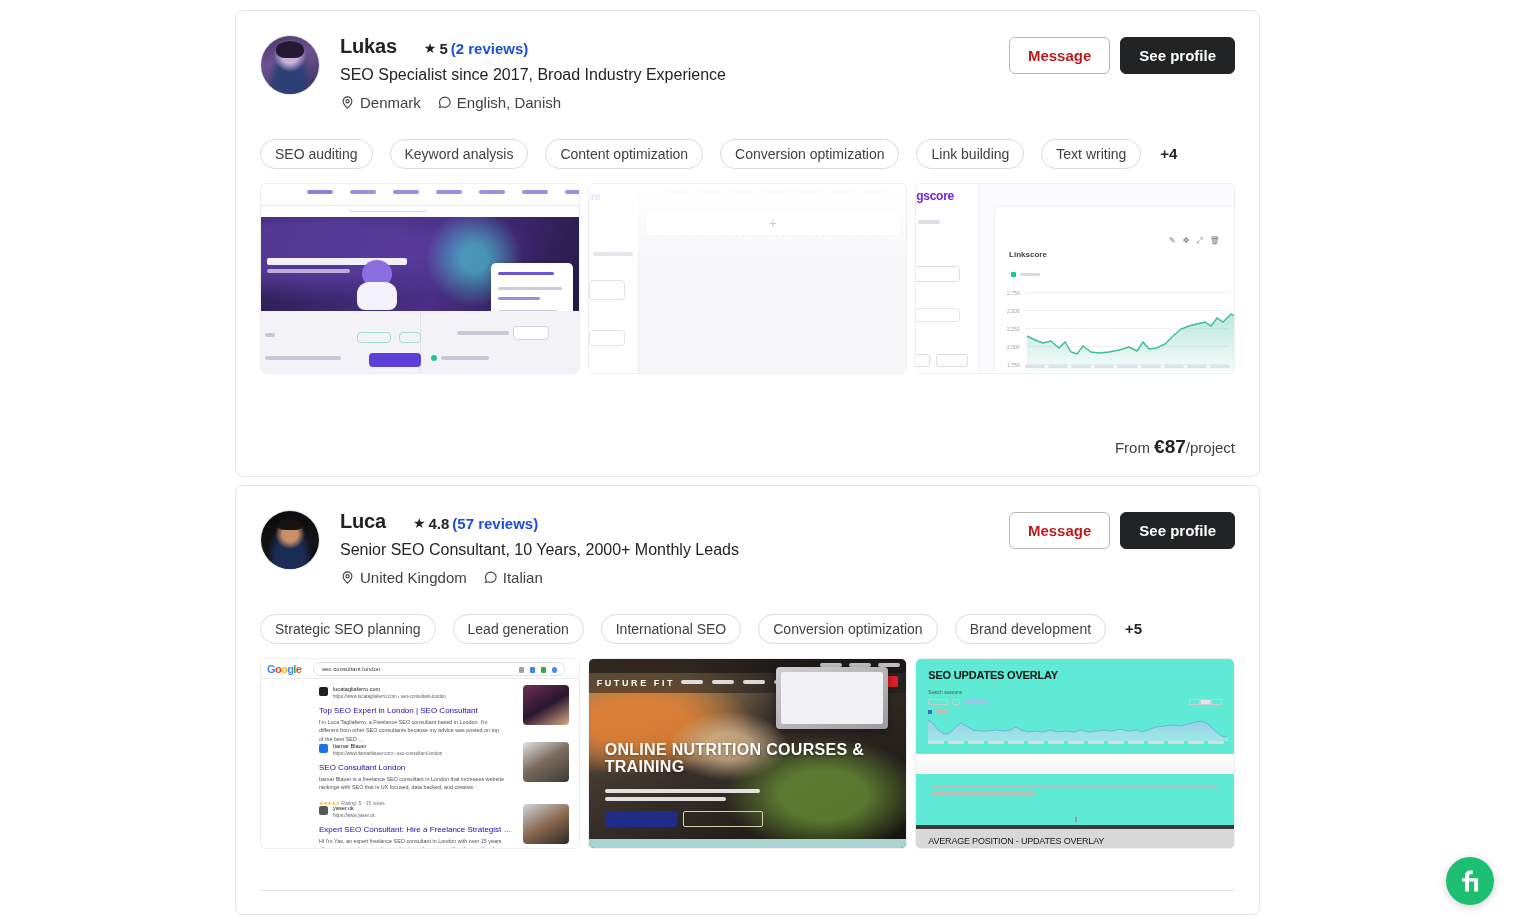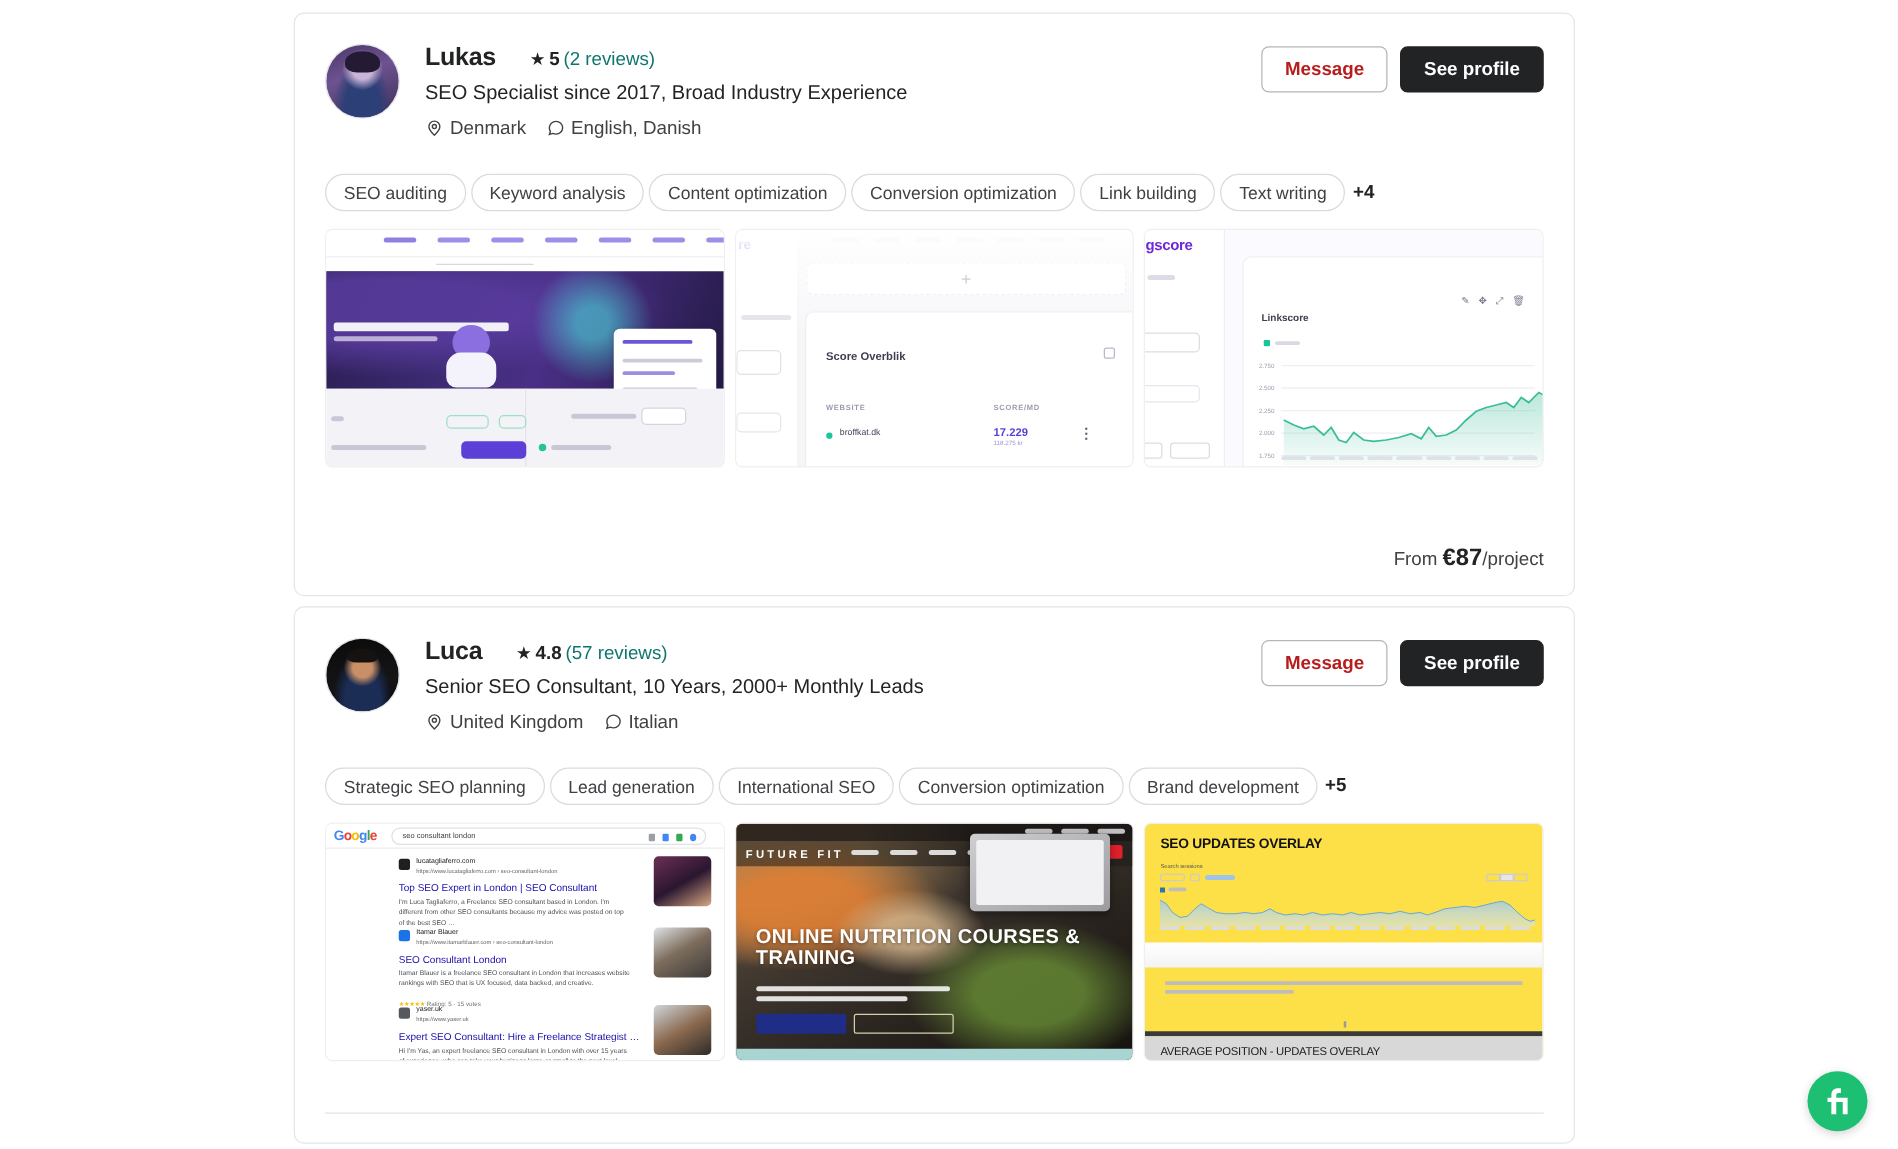--- a/index.html
+++ b/index.html
@@ -54,42 +54,42 @@
     position: absolute; left: 29%; top: 13%; width: 42%; height: 20%;
     background: #16120f; border-radius: 50% 50% 30% 30%;
   }
 
   .head-text { flex: 1 1 auto; min-width: 0; }
   .name-row { display: flex; align-items: baseline; gap: 27px; }
   .seller-name { font-size: 20px; font-weight: 700; letter-spacing: -0.2px; color: #222325; }
   .rating { display: flex; align-items: center; gap: 3px; font-size: 15px; white-space: nowrap; }
   .rating .star { font-size: 14px; color: #222325; line-height: 1; }
   .rating .score { font-weight: 700; color: #222325; }
-  .rating .count { color: #0f766e; font-weight: 400; }
+  .rating .count { color: #1d4ed8; font-weight: 700; }
 
   .tagline { font-size: 16px; color: #222325; margin-top: 7px; line-height: 1.3; }
 
   .meta-row { display: flex; align-items: center; gap: 16px; margin-top: 8px; font-size: 15px; color: #404145; }
   .meta { display: flex; align-items: center; gap: 5px; }
   .meta svg { flex: 0 0 auto; }
 
   
   .actions { position: absolute; right: 24px; top: 26px; display: flex; gap: 10px; }
   .btn {
     font-family: "Liberation Sans", sans-serif;
     font-size: 15px; font-weight: 600;
     border-radius: 6px; cursor: pointer;
     padding: 0 18px; height: 37px; line-height: 35px;
     white-space: nowrap;
   }
   .btn-secondary { background: #ffffff; color: #b91c1c; border: 1px solid #b5b6ba; }
   .btn-primary  { background: #222325; color: #ffffff; border: 1px solid #222325; }
 
   
-  .tags { display: flex; align-items: center; gap: 4px; padding: 0 24px; margin-top: 28px; }
+  .tags { display: flex; align-items: center; gap: 17px; padding: 0 24px; margin-top: 28px; }
   .tag {
     border: 1px solid #dadbdd; border-radius: 16px;
     padding: 0 14px; height: 30px; line-height: 28px;
     font-size: 14px; color: #404145; background: #fff;
     white-space: nowrap; cursor: pointer;
   }
   .tag-more { font-size: 15px; font-weight: 700; color: #222325; cursor: pointer; margin-left: 2px; }
 
   
   .portfolio { display: flex; gap: 8px; padding: 0 24px; margin-top: 14px; }
@@ -232,21 +232,21 @@
   .res .ttl  { position:absolute; left:0; top:19px; font-size:8px; color:#1a0dab; }
   .res .sn   { position:absolute; left:0; top:31px; right:64px; font-size:5.4px; color:#4d5156; line-height:1.55; }
   .res .rt   { position:absolute; left:0; top:56px; font-size:5px; color:#70757a; }
   .res .rt .st { color:#fbbc05; letter-spacing:-.3px; }
   .res .pic { position:absolute; right:0; top:-2px; width:46px; height:40px; border-radius:4px; }
   .pic-a { background:linear-gradient(150deg,#6d2f53 0%,#2a1630 52%,#d8a882 100%); }
   .pic-b { background:linear-gradient(150deg,#dfe3e6 0%,#7d6d5d 46%,#3c3a38 100%); }
   .pic-c { background:linear-gradient(150deg,#cfd6dc 0%,#8b6a50 50%,#2f2b28 100%); }
 
   
-  .so { position:absolute; inset:0; background:#fde047; }
+  .so { position:absolute; inset:0; background:#5eead4; }
   .so-h { position:absolute; left:12px; top:10px; font-size:11px; font-weight:700; color:#111; letter-spacing:-.2px; }
   .so-sub { position:absolute; left:12px; top:31px; font-size:4.6px; color:#555; }
   .so-ctl { position:absolute; left:12px; top:40px; right:12px; height:8px; }
   .so-ctl .pill { position:absolute; left:0; top:0; width:20px; height:6px; border:1px solid #ccc; border-radius:2px; }
   .so-ctl .pill2 { position:absolute; left:24px; top:0; width:8px; height:6px; border:1px solid #ccc; border-radius:2px; }
   .so-ctl .lnk { position:absolute; left:36px; top:1px; width:24px; height:4px; background:#9ec5e8; border-radius:2px; }
   .so-ctl .seg { position:absolute; right:0; top:0; display:flex; }
   .so-ctl .seg i { width:11px; height:6px; border:1px solid #ccc; }
   .so-ctl .seg i.on { background:#e6e6e6; }
   .so-leg { position:absolute; left:12px; top:51px; display:flex; gap:3px; align-items:center; }
@@ -389,31 +389,20 @@
             <div class="sc-axis">
               <i style="left:0"></i>
                 <i style="left:14%"></i>
                 <i style="left:28%"></i>
                 <i style="left:42%"></i>
                 <i style="left:56%"></i>
                 <i style="left:70%"></i>
                 <i style="left:84%"></i>
             </div>
             <div class="sc-add"></div>
-            <div class="sc-panel">
-              <span class="sc-title">Score Overblik</span>
-              <span class="sc-edit"></span>
-              <span class="sc-th a">WEBSITE</span>
-              <span class="sc-th b">SCORE/MD</span>
-              <span class="sc-row-dot"></span>
-              <span class="sc-row-name">broffkat.dk</span>
-              <span class="sc-row-val">17.229</span>
-              <span class="sc-row-sub">118.275 kr</span>
-              <span class="sc-kebab"></span>
-            </div>
           </div>
           <div class="sc-fade"></div>
         </div>
       </div>
 
       <div class="thumb">
         <div class="thumb-inner">
           <div class="lk-left">
             <span class="lk-logo">gscore</span>
             <span class="lk-lbl"></span>

